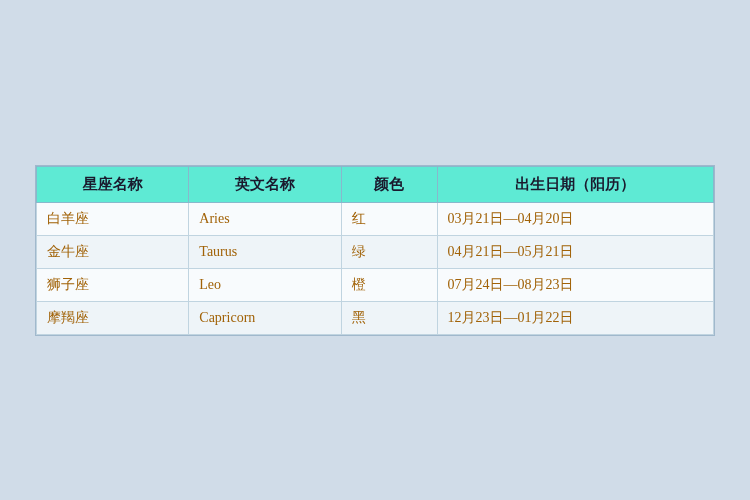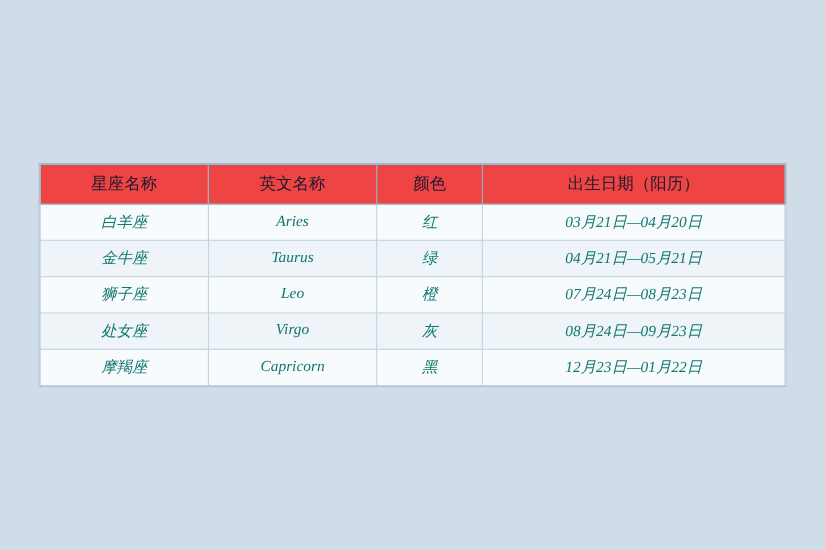--- a/index.html
+++ b/index.html
@@ -19,36 +19,34 @@
     .table-container {
       background-color: #f0f4f8;
       border: 1px solid #a0b8cc;
       width: 680px;
     }
     table {
       width: 100%;
       border-collapse: collapse;
     }
     th {
-      background-color: #ef4444;
+      background-color: #5eead4;
       color: #1a1a2e;
       font-size: 15px;
-      font-weight: normal;
+      font-weight: bold;
       padding: 8px 10px;
       border: 1px solid #88b8cc;
       text-align: center;
     }
     td {
       background-color: #f8fbfd;
-      color: #0f766e;
+      color: #a16207;
       font-size: 14px;
       padding: 7px 10px;
       border: 1px solid #c0d4e0;
-      text-align: center;
-      font-style: italic;
     }
     tr:nth-child(even) td {
       background-color: #eef4f8;
     }
   </style>
 </head>
 <body>
 
 <div class="table-container">
   <table>
@@ -73,26 +71,20 @@
           <td>绿</td>
           <td>04月21日—05月21日</td>
         </tr>
         <tr>
           <td>狮子座</td>
           <td>Leo</td>
           <td>橙</td>
           <td>07月24日—08月23日</td>
         </tr>
         <tr>
-          <td>处女座</td>
-          <td>Virgo</td>
-          <td>灰</td>
-          <td>08月24日—09月23日</td>
-        </tr>
-        <tr>
           <td>摩羯座</td>
           <td>Capricorn</td>
           <td>黑</td>
           <td>12月23日—01月22日</td>
         </tr>
       </tbody>
   </table>
 </div>
 
 </body></html>

